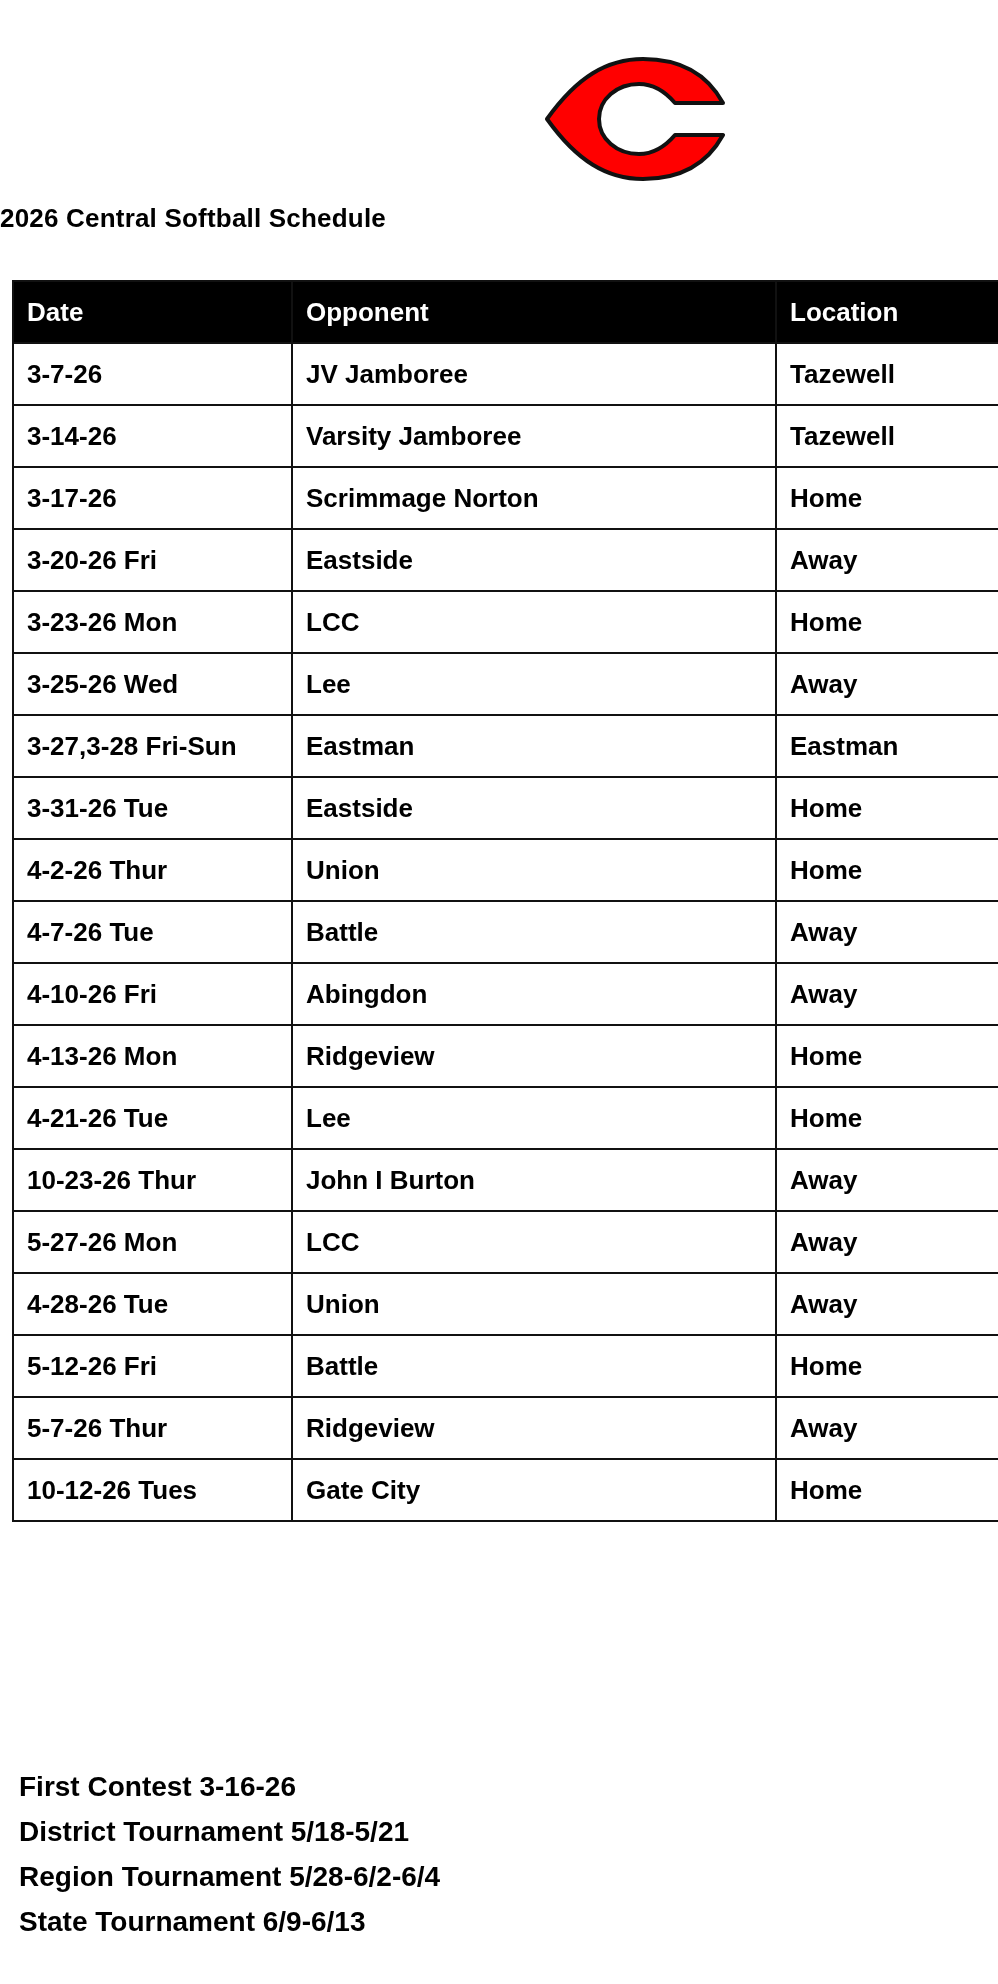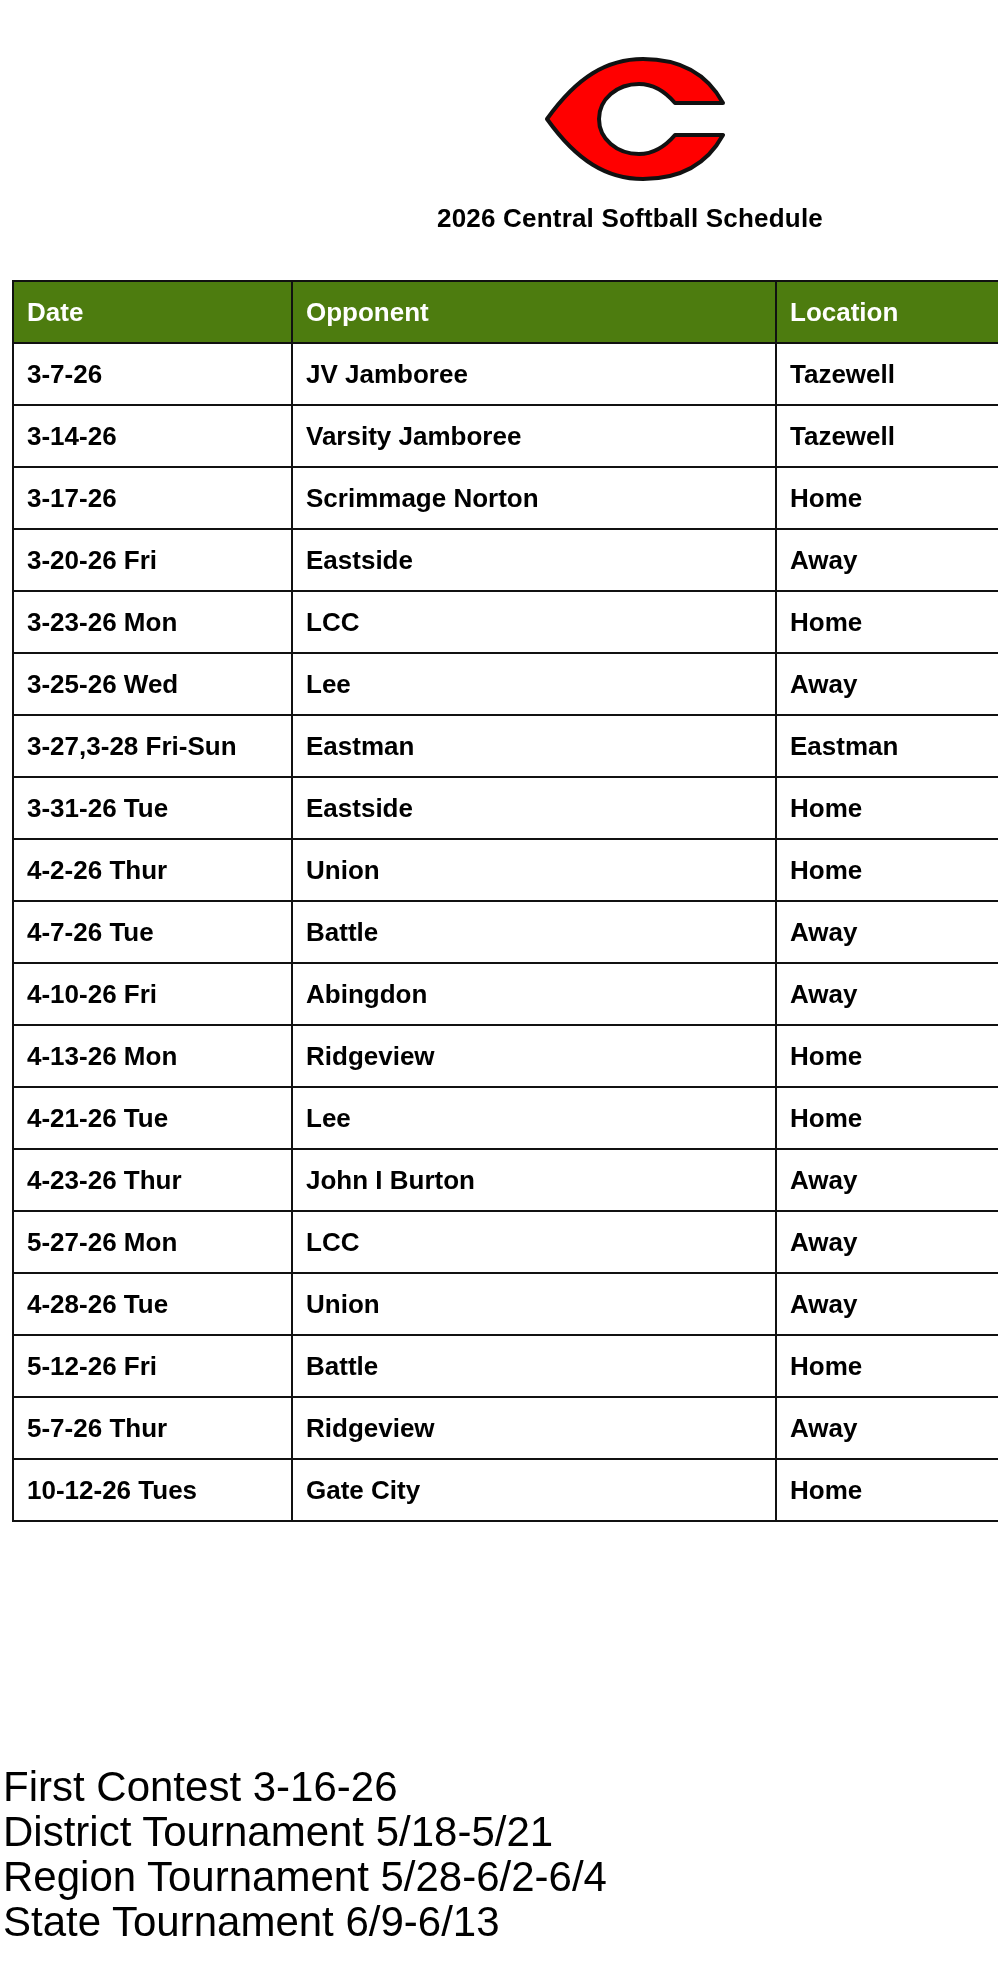--- a/index.html
+++ b/index.html
@@ -3,40 +3,40 @@
 <meta charset="utf-8">
 <style>
   html, body { margin: 0; padding: 0; background: #ffffff; }
   body {
     width: 998px; height: 1984px; position: relative; overflow: hidden;
     font-family: "Liberation Sans", sans-serif; color: #000;
   }
   .logo { position: absolute; left: 545px; top: 55px; width: 182px; height: 128px; }
   .title {
     position: absolute; left: 0; top: 203px; width: 100%;
-    padding-left: 437px; box-sizing: border-box;
+    box-sizing: border-box;
     font-weight: bold; font-size: 26px; letter-spacing: 0.2px;
   }
   table.schedule {
     position: absolute; left: 12px; top: 280px;
     width: 986px; border-collapse: collapse; table-layout: fixed;
   }
   table.schedule col.c1 { width: 279px; }
   table.schedule col.c2 { width: 484px; }
   table.schedule col.c3 { width: 223px; }
   table.schedule th, table.schedule td {
     border: 2.5px solid #111; height: 60px; padding: 0 0 0 13px;
     text-align: left; vertical-align: middle;
     font-weight: bold; font-size: 26px; white-space: nowrap;
   }
-  table.schedule th { background: #4d7c0f; color: #ffffff; }
+  table.schedule th { background: #000000; color: #ffffff; }
   table.schedule td { background: #ffffff; color: #000000; }
   .notes {
-    position: absolute; left: 3px; top: 1764px;
-    font-weight: normal; font-size: 42px; line-height: 45px;
+    position: absolute; left: 19px; top: 1764px;
+    font-weight: bold; font-size: 28px; line-height: 45px;
   }
 </style>
 </head>
 <body>
 
 <svg class="logo" viewBox="0 0 182 128">
   <path d="M 178 48
            C 160 15, 130 4, 98 4
            C 62 4, 32 22, 2 64
            C 32 106, 62 124, 98 124
@@ -123,21 +123,21 @@
         <td>4-13-26 Mon</td>
         <td>Ridgeview</td>
         <td>Home</td>
       </tr>
     <tr>
         <td>4-21-26 Tue</td>
         <td>Lee</td>
         <td>Home</td>
       </tr>
     <tr>
-        <td>4-23-26 Thur</td>
+        <td>10-23-26 Thur</td>
         <td>John I Burton</td>
         <td>Away</td>
       </tr>
     <tr>
         <td>5-27-26 Mon</td>
         <td>LCC</td>
         <td>Away</td>
       </tr>
     <tr>
         <td>4-28-26 Tue</td>

